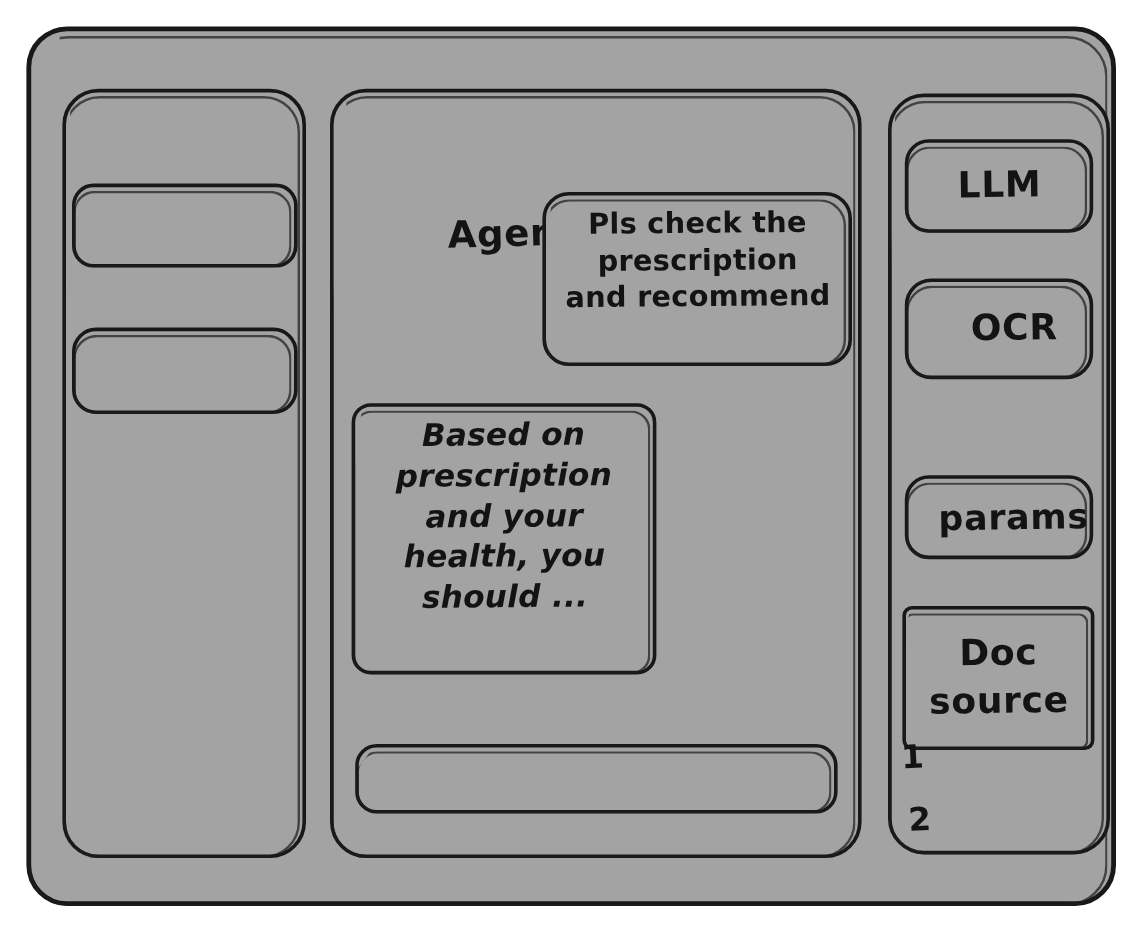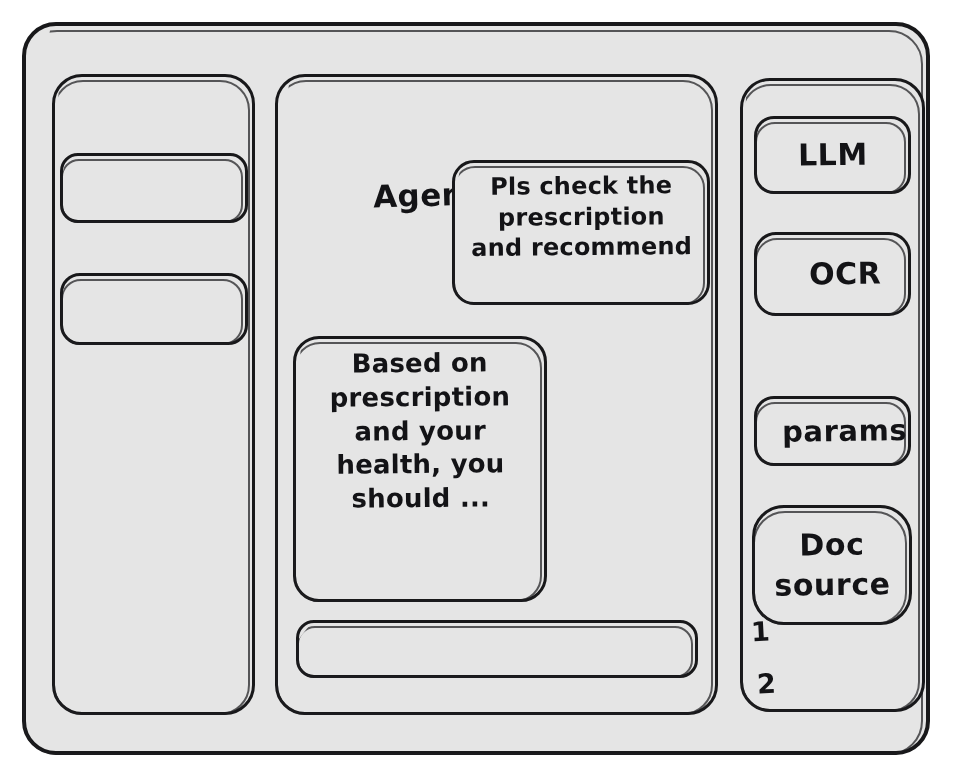--- a/index.html
+++ b/index.html
@@ -19,21 +19,21 @@
     height: 777px;
     background: #ffffff;
     overflow: hidden;
   }
 
   
   .sk-box {
     position: absolute;
     box-sizing: border-box;
     border: 3px solid #18181a;
-    background: #e5e5e5;
+    background: #a3a3a3;
   }
 
   
   .sk-box::after {
     content: "";
     position: absolute;
     left: -2px;
     top: 3px;
     right: 2px;
     bottom: -3px;
@@ -156,22 +156,23 @@
     top: 160px;
     width: 258px;
     height: 145px;
   }
   #user-bubble .bubble-text { font-size: 24px; }
 
   #agent-bubble {
     left: 293px;
     top: 336px;
     width: 254px;
-    height: 266px;
-    border-radius: 26px;
+    height: 226px;
+    border-radius: 16px;
+    font-style: italic;
   }
   #agent-bubble .bubble-text { font-size: 26px; line-height: 1.3; }
 
   
 
   #composer {
     left: 296px;
     top: 620px;
     width: 402px;
     height: 58px;
@@ -200,21 +201,21 @@
     white-space: pre-line;
   }
 
   #tool-llm    { top: 116px; height: 78px; }
   #tool-ocr    { top: 232px; height: 84px; border-radius: 22px; padding-left: 26px; }
   #tool-params { top: 396px; height: 70px; border-radius: 20px; padding-left: 24px; }
   #tool-params .tool-label { font-size: 29px; }
   #tool-docsource {
     top: 505px;
     height: 120px;
-    border-radius: 32px;
+    border-radius: 8px;
     left: 752px;
     width: 160px;
   }
   #tool-docsource .tool-label { font-size: 30px; line-height: 1.32; }
 
   
 
   .doc-marker {
     position: absolute;
     font-size: 27px;

